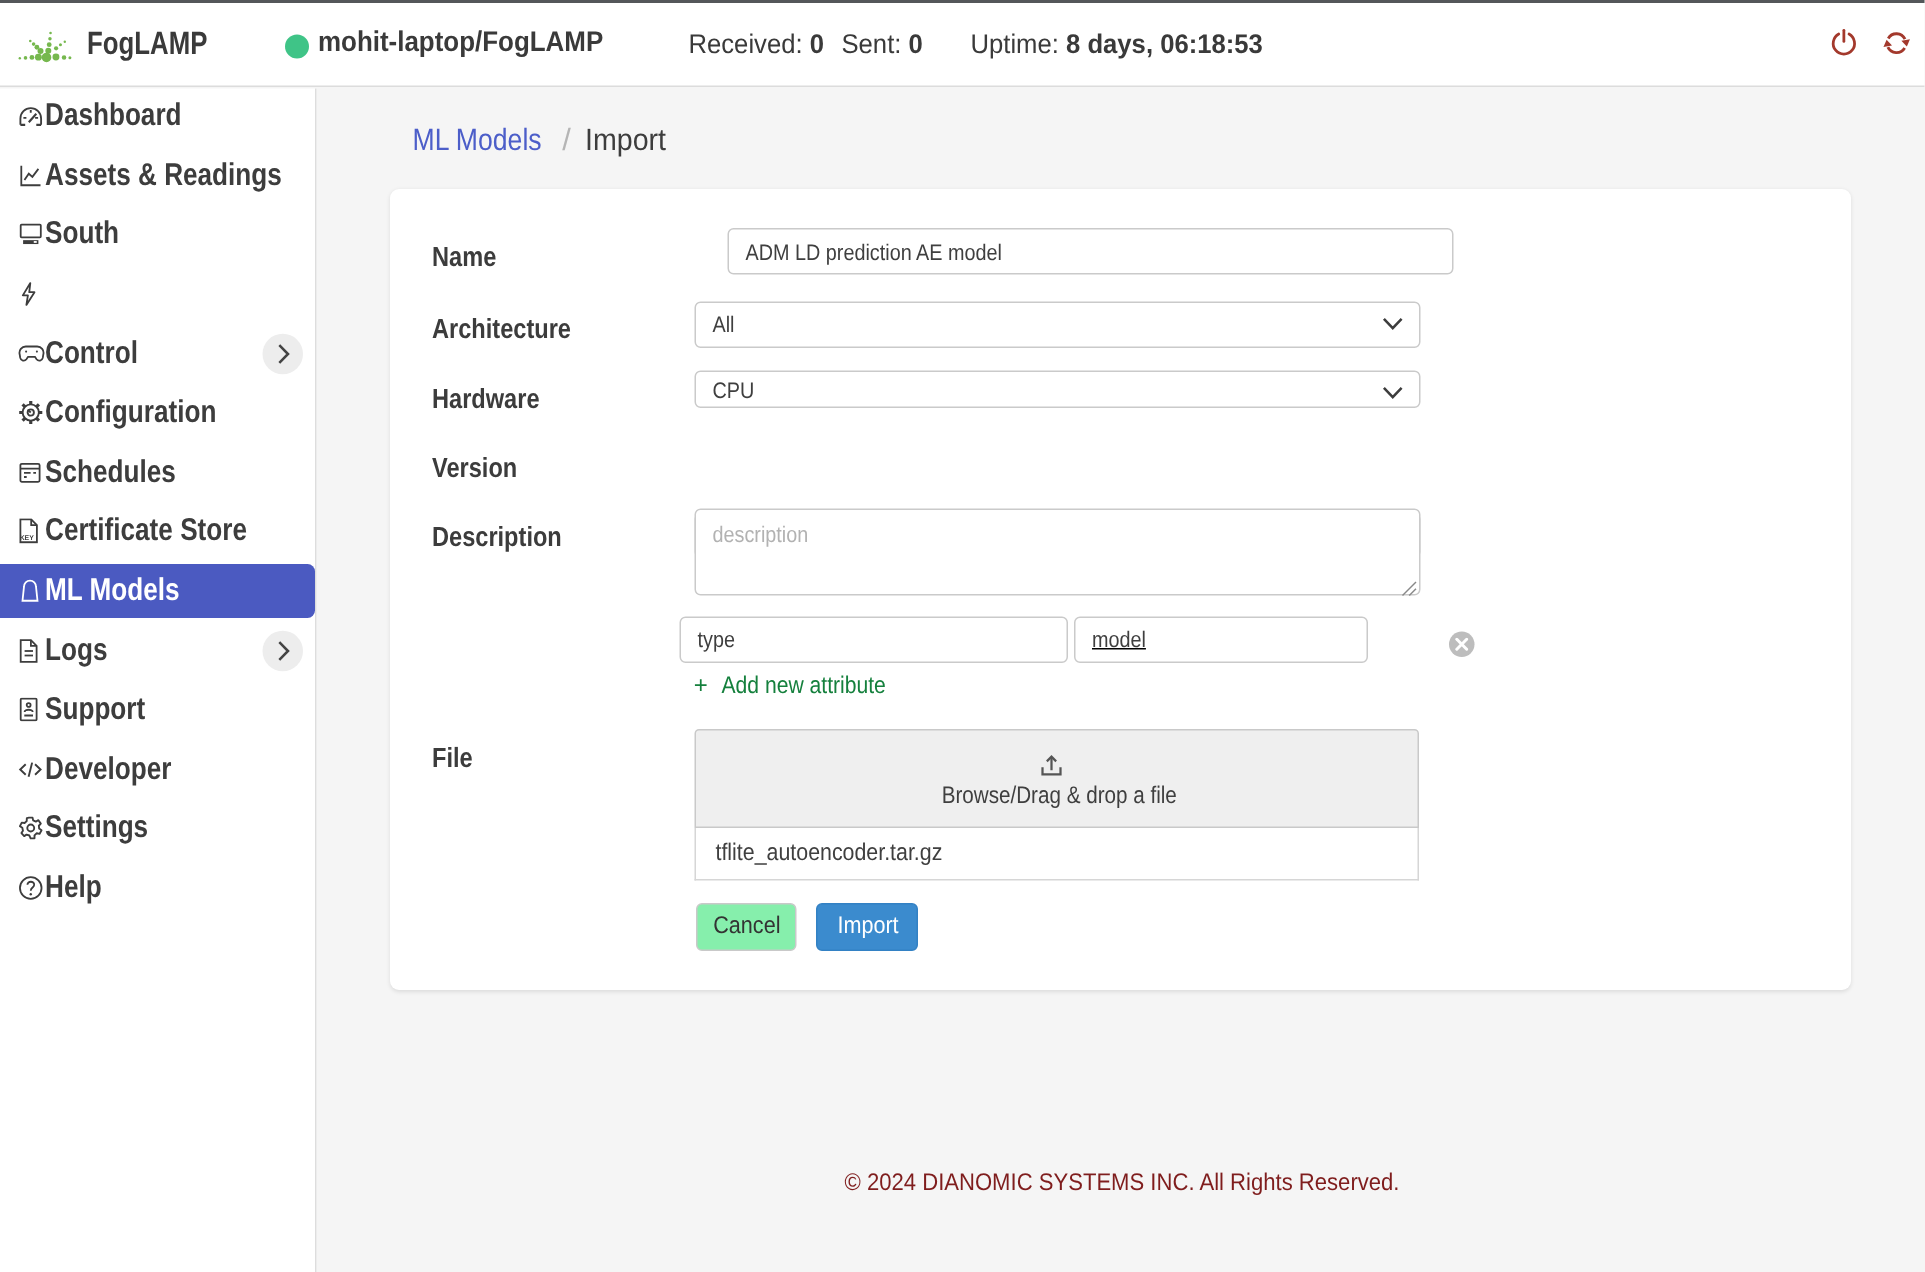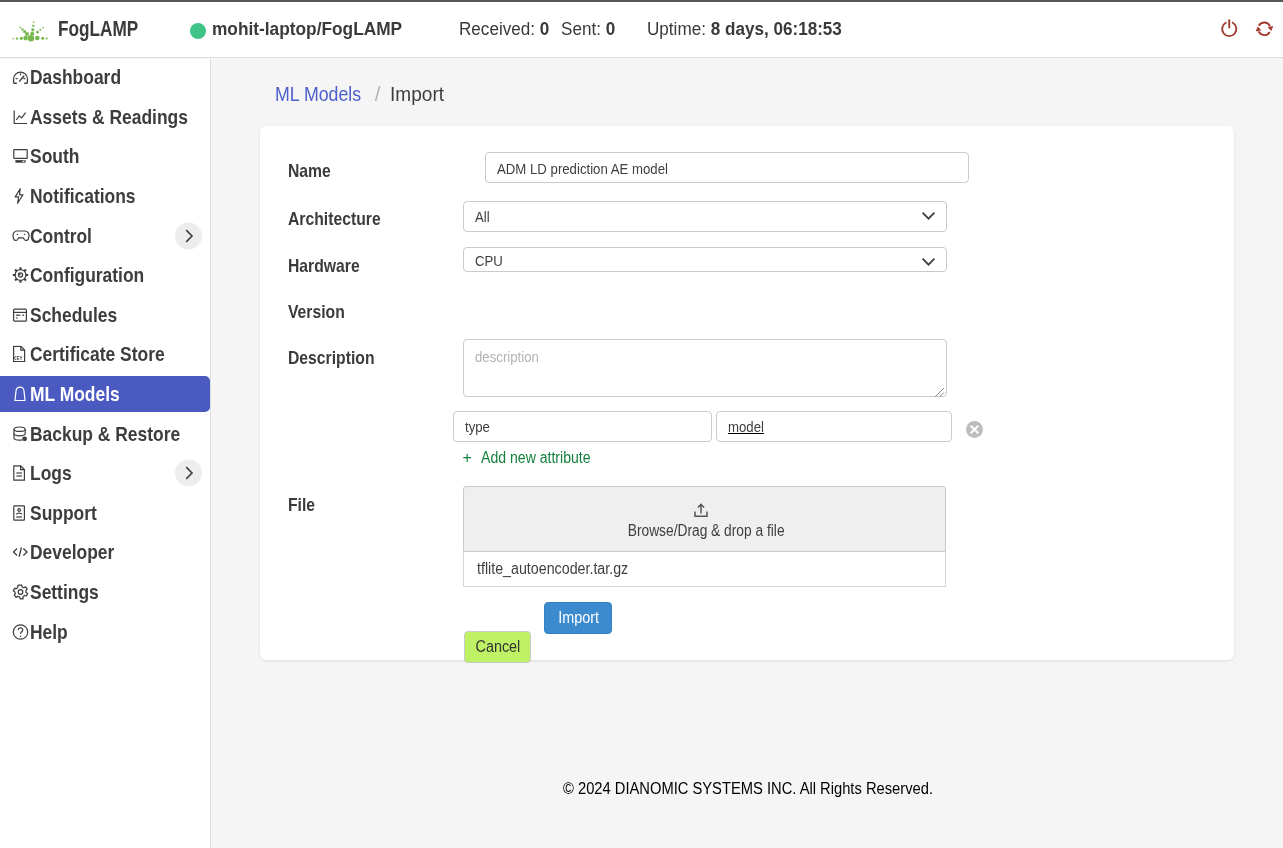--- a/index.html
+++ b/index.html
@@ -32,25 +32,25 @@
 .box .tx { position:relative; top:0.5px; font-size:15px; color:#3f3f3f; transform:scaleX(0.88); transform-origin:left center; white-space:nowrap; margin-left:11px; }
 .ph { color:#b2b2b2 !important; }
 .chevdn { position:absolute; pointer-events:none; }
 #xbtn { position:absolute; left:706px; top:295.1px; width:17px; height:17px; border-radius:50%; background:#bdbdbd; }
 #xbtn svg { position:absolute; left:4px; top:4px; }
 #addattr { position:absolute; left:202.5px; top:322.9px; font-size:16px; color:#15803d; white-space:nowrap; }
 #addattr .tx { display:inline-block; transform:scaleX(0.88); transform-origin:left top; }
 #dropzone { position:absolute; left:202.7px; top:359.8px; width:483.6px; height:66.3px; background:#efefef; border:1px solid #c9c9c9; border-radius:3px 3px 0 0; }
 #filerow { position:absolute; left:202.7px; top:426.1px; width:483.6px; height:34.6px; background:#fff; border:1px solid #d6d6d6; border-top:none; display:flex; align-items:center; }
 #filerow .tx { font-size:16px; color:#3f3f3f; transform:scaleX(0.89); transform-origin:left center; margin-left:13.5px; white-space:nowrap; }
-#cancelbtn { position:absolute; left:204px; top:475.5px; width:67px; height:32px; background:#bef264; border:1px solid #c9c9c9; border-radius:4px; display:flex; align-items:center; justify-content:center; font-size:16px; color:#333;margin-top:29px; }
+#cancelbtn { position:absolute; left:204px; top:475.5px; width:67px; height:32px; background:#86efac; border:1px solid #c9c9c9; border-radius:4px; display:flex; align-items:center; justify-content:center; font-size:16px; color:#333; }
 #cancelbtn .tx { transform:scaleX(0.9); }
 #importbtn { position:absolute; left:284.3px; top:475.5px; width:68.2px; height:32.6px; background:#3b8bce; border:1px solid #3381c4; border-radius:4px; display:flex; align-items:center; justify-content:center; font-size:16px; color:#fff; }
 #importbtn .tx { transform:scaleX(0.9); }
-#footer { position:absolute; left:535.5px; top:721.3px; font-size:16px; color:#000000; transform:translateX(-50%); white-space:nowrap; }
+#footer { position:absolute; left:535.5px; top:721.3px; font-size:16px; color:#7f1d1d; transform:translateX(-50%); white-space:nowrap; }
 #footer .tx { display:inline-block; transform:scaleX(0.92); transform-origin:center top; }
 </style>
 </head>
 <body>
 <div id="topline"></div>
 <div id="header">
   <svg id="logo" style="position:absolute;left:11px;top:15px" width="44" height="26" viewBox="0 0 44 26">
     <g fill="#76b84e">
       <circle cx="2.2" cy="21.8" r="0.8"></circle>
         <circle cx="6.0" cy="21.6" r="1.2"></circle>
@@ -122,23 +122,20 @@
           <rect x="10.5" y="12.2" width="2" height="1.2" fill="#fff" stroke="none"></rect>
         </svg>
         <span class="txt">
           <span class="tx">South</span>
         </span>
       </li>
     <li>
         <svg class="ic" width="14" height="17" viewBox="0 0 14 17" fill="none" stroke="#3d3d3d" stroke-width="1.2" stroke-linejoin="round">
           <path d="M 8.2 1.2 L 3.2 9.4 H 6.6 L 5.6 15.8 L 11 7.3 H 7.5 Z"></path>
         </svg>
-        <span class="txt">
-          <span class="tx">Notifications</span>
-        </span>
       </li>
     <li>
         <svg class="ic" width="18" height="12" viewBox="0 0 18 12" fill="none" stroke="#3d3d3d" stroke-width="1.2">
           <path d="M 5.2 1 H 12.8 A 4.2 4.2 0 0 1 16.9 6.2 L 16.5 8.6 A 2.3 2.3 0 0 1 12.4 9.5 L 11.3 7.9 H 6.7 L 5.6 9.5 A 2.3 2.3 0 0 1 1.5 8.6 L 1.1 6.2 A 4.2 4.2 0 0 1 5.2 1 Z"></path>
           <circle cx="5.4" cy="4.4" r="0.7" fill="#3d3d3d" stroke="none"></circle>
           <circle cx="12.6" cy="4.4" r="0.7" fill="#3d3d3d" stroke="none"></circle>
         </svg>
         <span class="txt">
           <span class="tx">Control</span>
         </span>
@@ -190,31 +187,20 @@
       </li>
     <li class="active">
         <svg class="ic" width="16" height="17" viewBox="0 0 16 17" fill="none" stroke="#fff" stroke-width="1.2">
           <path d="M 4.0 5.6 A 4.0 4.0 0 0 1 12.0 5.6 L 13.0 15.0 H 3.0 Z"></path>
         </svg>
         <span class="txt">
           <span class="tx">ML Models</span>
         </span>
       </li>
     <li>
-        <svg class="ic" width="16" height="16" viewBox="0 0 16 16" fill="none" stroke="#3d3d3d" stroke-width="1.2">
-          <ellipse cx="7.6" cy="3.2" rx="5.6" ry="2.2"></ellipse>
-          <path d="M 2 3.2 V 7.6 C 2 8.8 4.5 9.8 7.6 9.8 C 10.7 9.8 13.2 8.8 13.2 7.6 V 3.2"></path>
-          <path d="M 2 7.6 V 12 C 2 13.2 4.5 14.2 7.6 14.2 C 8.6 14.2 9.5 14.1 10.3 13.9"></path>
-          <circle cx="12.6" cy="12.8" r="2.4" fill="#3d3d3d" stroke="none"></circle>
-        </svg>
-        <span class="txt">
-          <span class="tx">Backup &amp; Restore</span>
-        </span>
-      </li>
-    <li>
         <svg class="ic" width="14" height="16" viewBox="0 0 14 16" fill="none" stroke="#3d3d3d" stroke-width="1.2">
           <path d="M 1.8 0.8 H 8.6 L 12.4 4.6 V 15.2 H 1.8 Z"></path>
           <path d="M 8.6 0.8 V 4.6 H 12.4"></path>
           <line x1="4.4" y1="8" x2="10" y2="8"></line>
           <line x1="4.4" y1="11" x2="10" y2="11"></line>
         </svg>
         <span class="txt">
           <span class="tx">Logs</span>
         </span>
         <span class="chev"><svg width="27" height="27" viewBox="0 0 27 27" fill="none" stroke="#444" stroke-width="1.7">
@@ -293,21 +279,21 @@
     <div class="box" style="left:202.7px; top:213px; width:484.5px; height:57.5px; align-items:flex-start;">
         <span class="tx ph" style="margin-top:7.5px">description</span>
       </div>
     <svg style="position:absolute; left:673.5px; top:260.5px" width="11" height="11" viewBox="0 0 11 11" stroke="#888" stroke-width="1">
         <line x1="1" y1="10" x2="10" y2="1"></line>
         <line x1="5.5" y1="10" x2="10" y2="5.5"></line>
       </svg>
     <div class="box" style="left:193px; top:284.5px; width:259px; height:31.3px;">
         <span class="tx">type</span>
       </div>
-    <div class="box" style="left:455.7px; top:284.5px; width:236px; height:31.3px;text-decoration:underline;">
+    <div class="box" style="left:455.7px; top:284.5px; width:196px; height:31.3px;text-decoration:underline;">
         <span class="tx">model</span>
       </div>
     <div id="xbtn">
         <svg width="9" height="9" viewBox="0 0 9 9" stroke="#fff" stroke-width="2" stroke-linecap="round">
           <line x1="1.2" y1="1.2" x2="7.8" y2="7.8"></line>
           <line x1="7.8" y1="1.2" x2="1.2" y2="7.8"></line>
         </svg>
       </div>
     <div id="addattr">+&nbsp; <span class="tx">Add new attribute</span></div>
     <div class="lbl" style="top:367.9px">File</div>

